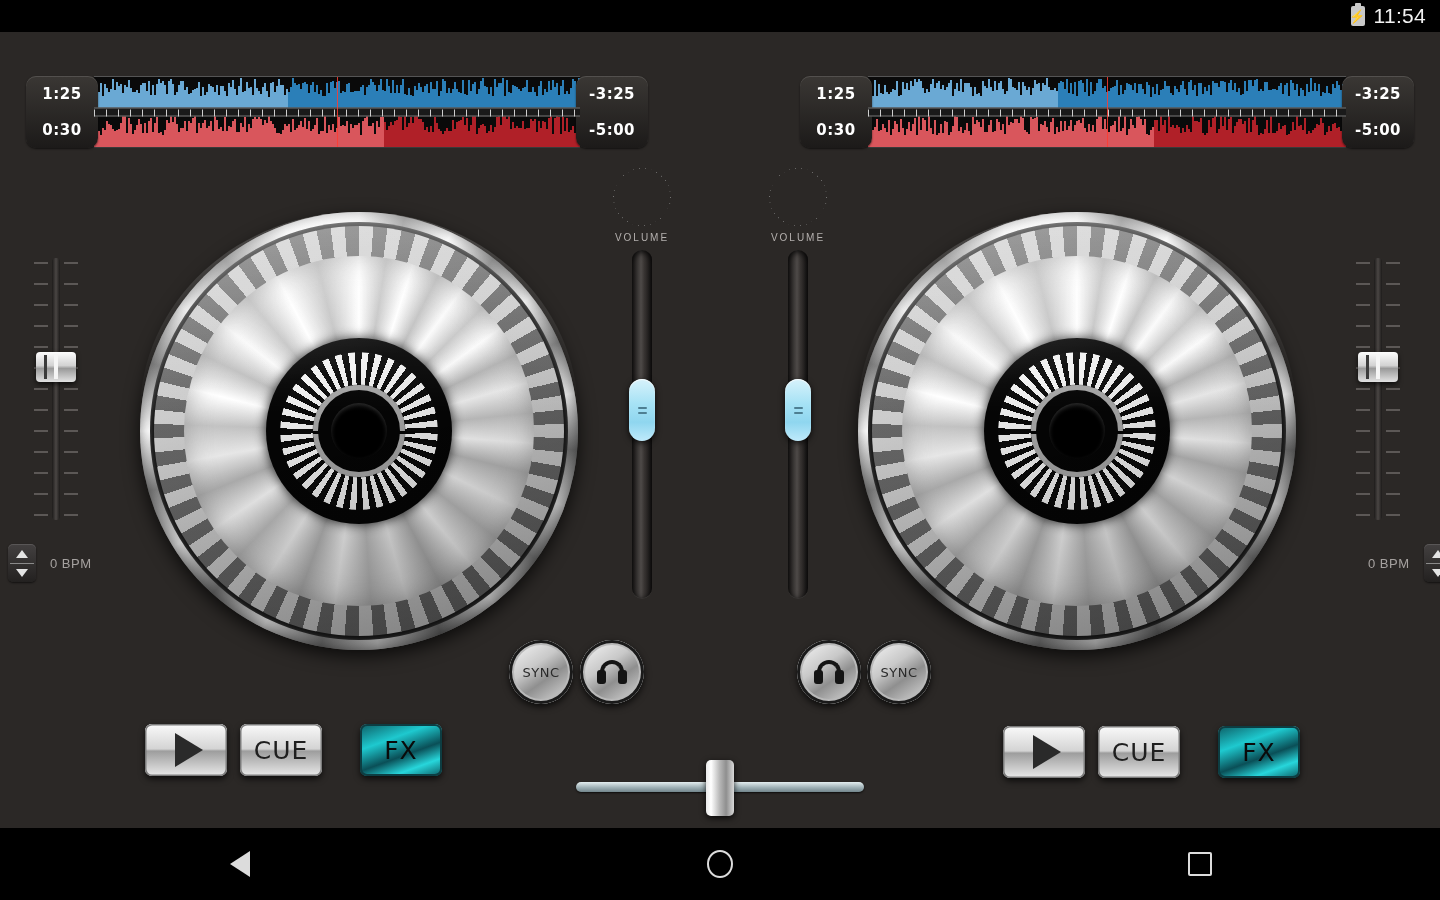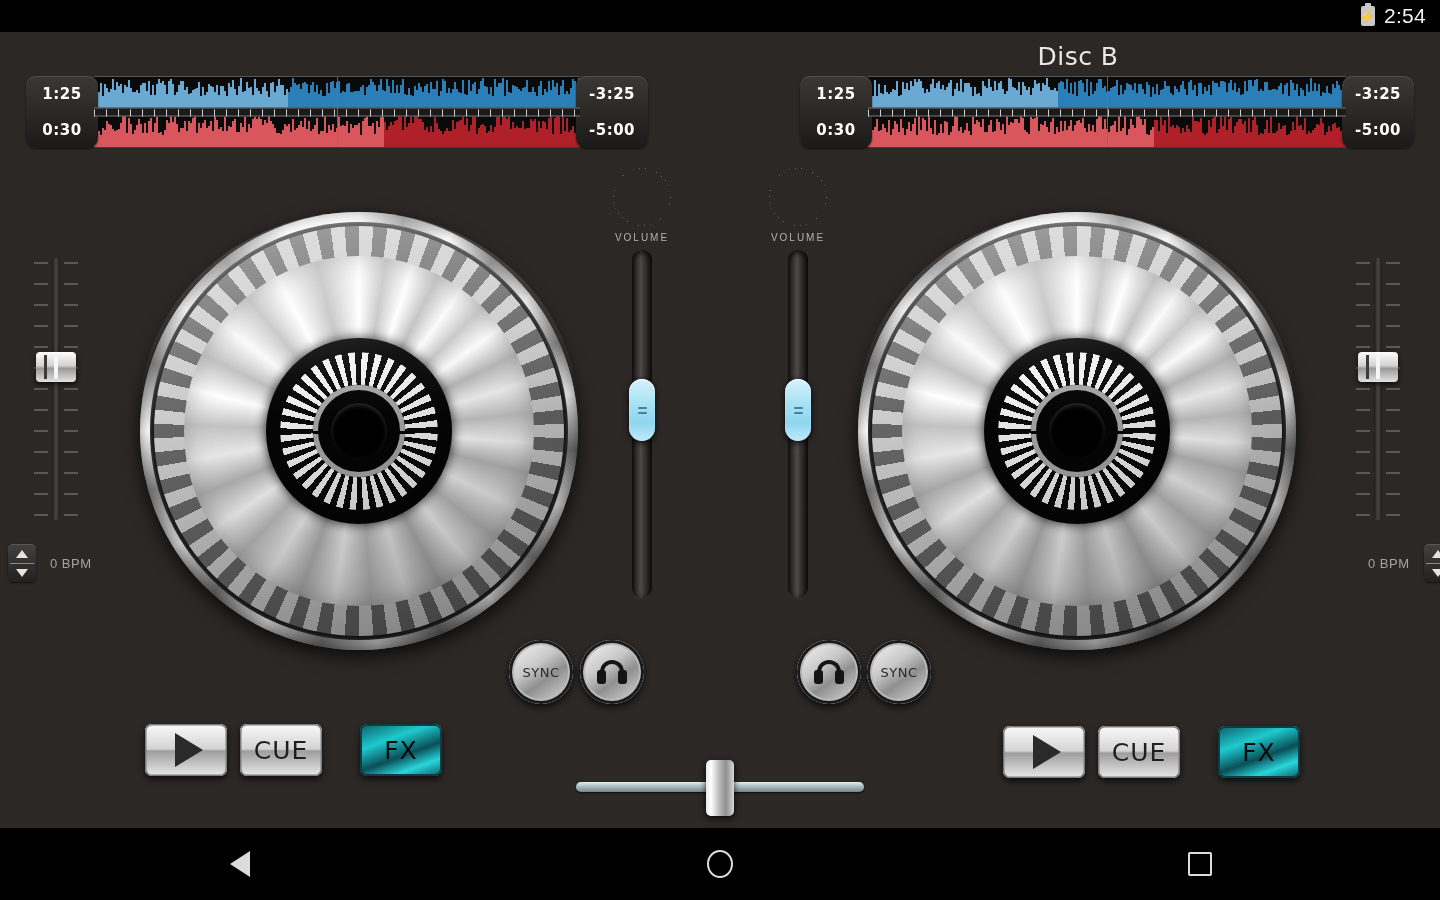--- a/index.html
+++ b/index.html
@@ -370,24 +370,23 @@
 </style>
 </head>
 <body>
 
 <div id="app">
 
   <div class="statusbar">
     <div class="battery">
       <span class="bolt">⚡</span>
     </div>
-    <div class="clock">2:54</div>
-  </div>
-
-  <div class="deck-title" id="title-b">Disc B</div>
+    <div class="clock">11:54</div>
+  </div>
+
 
   <div class="wave-strip" id="wave-a">
     <div class="time-box">
       <span>1:25</span>
       <span>0:30</span>
     </div>
     <div class="wave-canvas">
       <div class="wave-half top">
           <div class="bar" style="left: 0px; height: 23.0261px; background: rgb(106, 169, 212);"></div>
           <div class="bar" style="left: 2px; height: 21.8825px; background: rgb(106, 169, 212);"></div>

